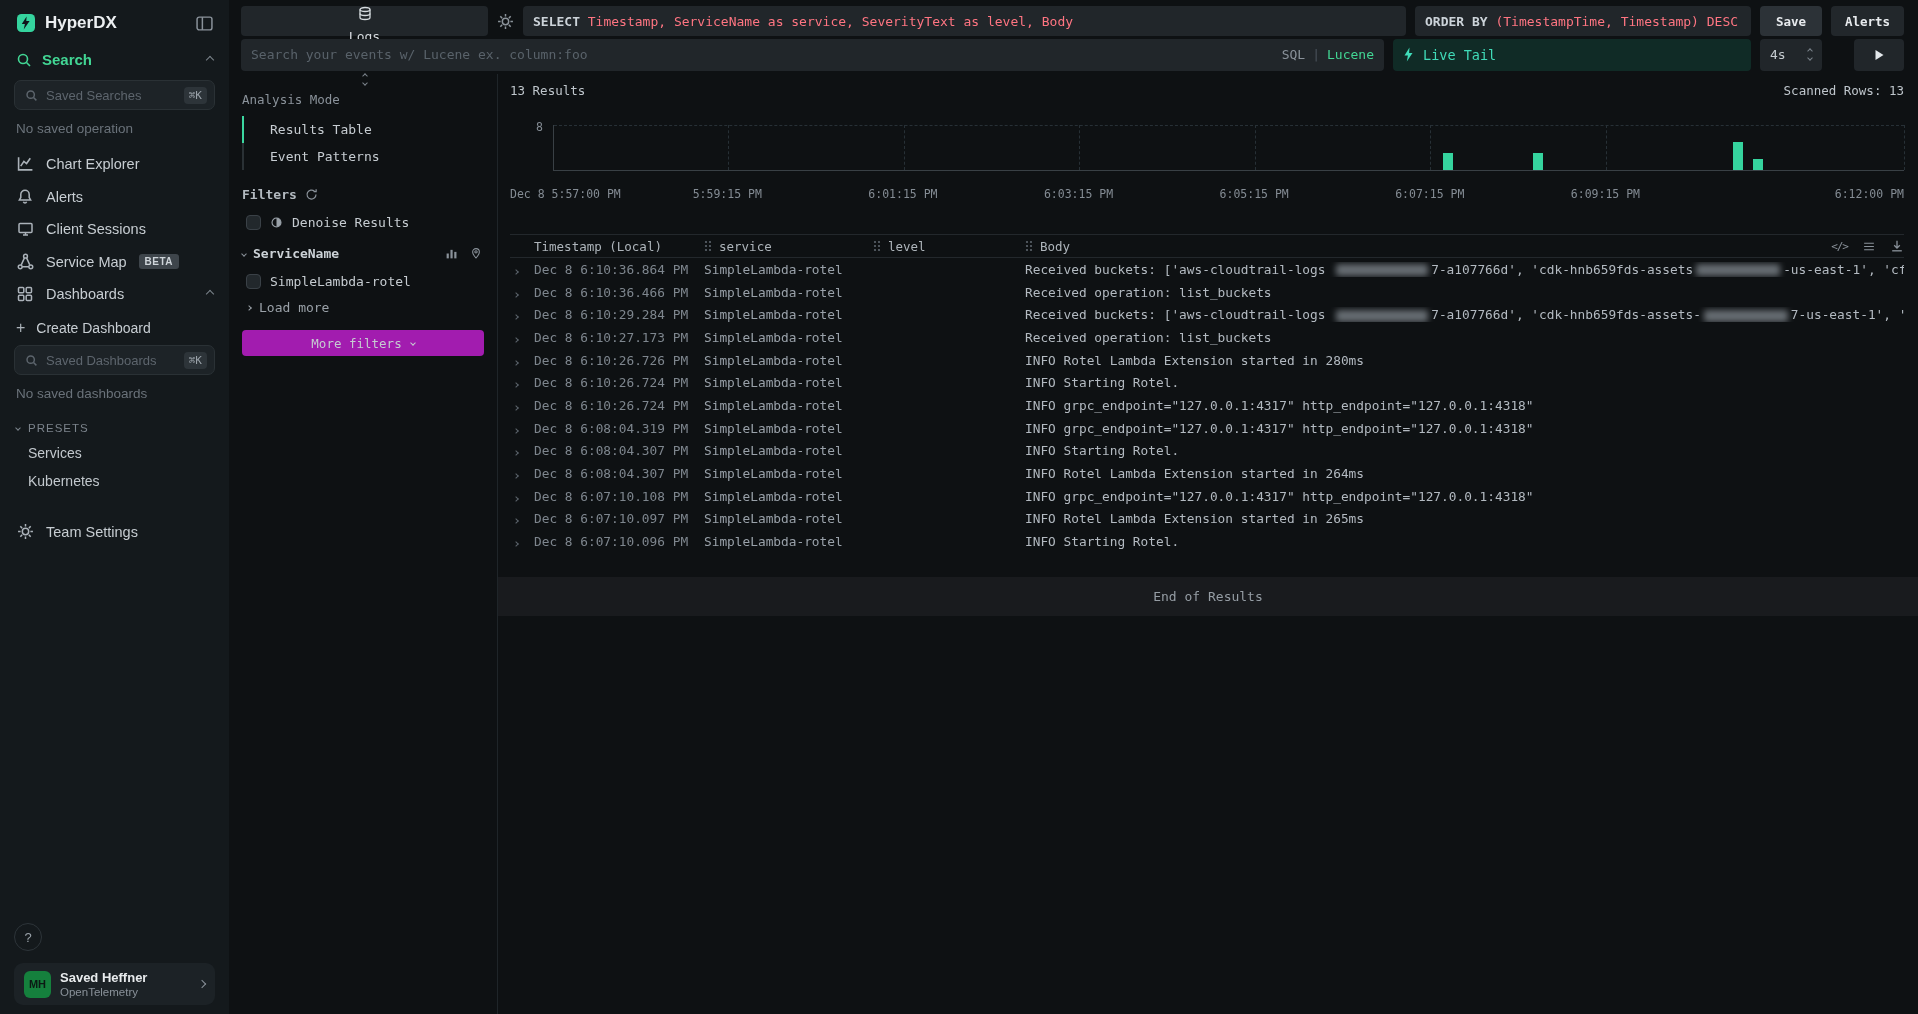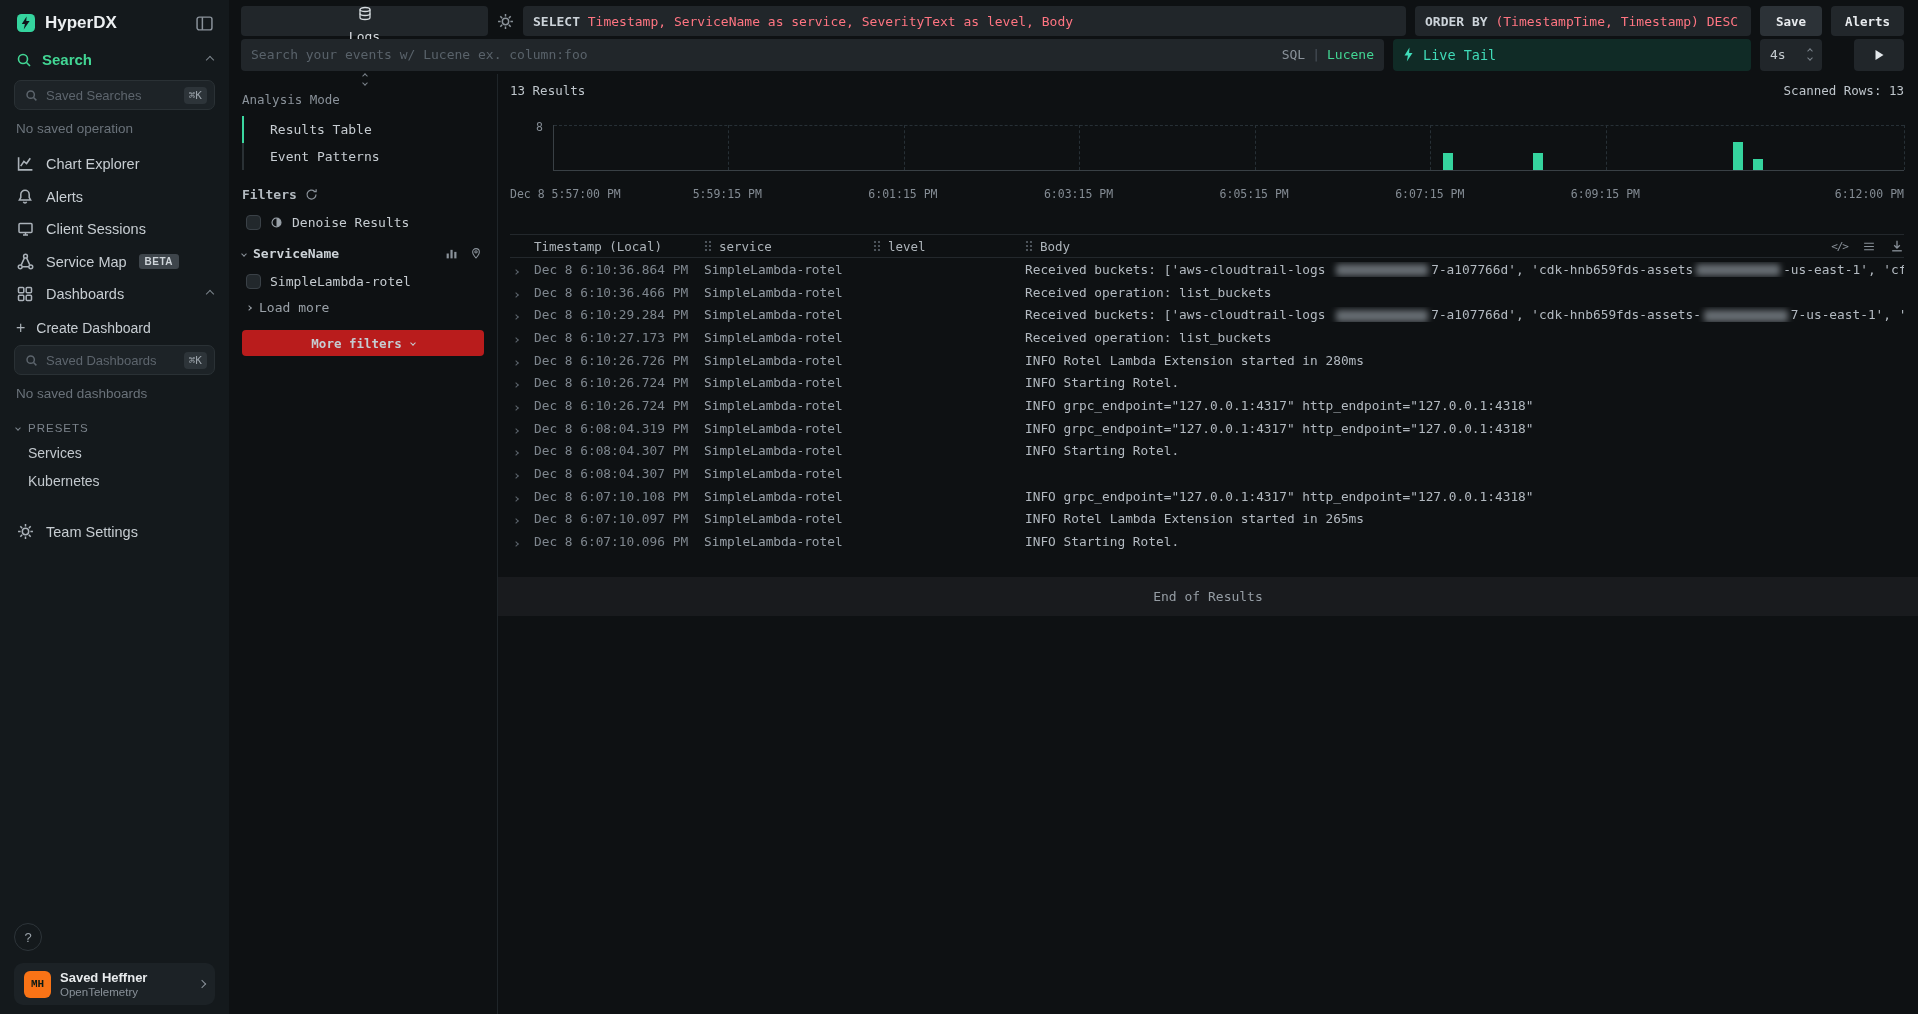--- a/index.html
+++ b/index.html
@@ -31,21 +31,21 @@
   .sb-item .chev { margin-left:auto; color:#7b838b; }
   .badge { background:#3e454b; color:#ced4d9; font-size:10px; font-weight:bold; border-radius:3px; padding:2px 6px; letter-spacing:.5px; }
   .sb-create { display:flex; gap:11px; align-items:center; padding:10px 16px 7px; font-size:14px; color:#c7cdd2; cursor:pointer; }
   .plus { font-size:16px; color:#abb2b9; line-height:1; }
   .presets-head { display:flex; gap:8px; align-items:center; padding:10px 16px 5px; font-size:11.5px; letter-spacing:1px; color:#7b838b; }
   .preset { padding:6px 16px 6px 28px; font-size:14px; color:#c2c8cd; cursor:pointer; }
   .team { margin-top:20px; }
   .sb-bottom { margin-top:auto; padding:0 14px 9px; }
   .help-btn { width:28px; height:28px; border-radius:50%; border:1px solid #2d3439; color:#9aa2a9; display:flex; align-items:center; justify-content:center; font-size:13px; margin-bottom:12px; cursor:pointer; }
   .user-card { background:#1c2226; border-radius:9px; display:flex; align-items:center; gap:9px; padding:7px 10px; cursor:pointer; }
-  .avatar { width:27px; height:27px; border-radius:6px; background:#f97316; color:#0c1a14; font-weight:bold; font-size:11px; display:flex; align-items:center; justify-content:center; flex:none;font-family:Liberation Mono, monospace; }
+  .avatar { width:27px; height:27px; border-radius:6px; background:#15803d; color:#0c1a14; font-weight:bold; font-size:11px; display:flex; align-items:center; justify-content:center; flex:none; }
   .user-name { font-size:13px; color:#e8ebed; font-weight:bold; }
   .user-org { font-size:11.5px; color:#8a929a; margin-top:1px; }
   .user-card .chev { margin-left:auto; color:#8a929a; }
 
   
   .main { flex:1; display:flex; flex-direction:column; min-width:0; }
   .topbar { padding:6px 14px 0 12px; }
   .tb-row1 { display:flex; align-items:center; gap:9px; height:30px; }
   .tb-row2 { display:flex; align-items:center; gap:9px; height:21px; margin-top:8px; }
   .field { background:#21262a; border-radius:4px; height:30px; display:flex; align-items:center; padding:0 10px; gap:8px; }
@@ -81,21 +81,21 @@
   .mode.active { border-left-color:#3bd7a0; }
   .fp-filters { display:flex; align-items:center; gap:8px; margin-top:17px; color:#b3bac0; font-weight:bold; font-size:13px; }
   .fp-filters .icon { color:#8a929a; }
   .cb { width:15px; height:15px; border:1px solid #3a4147; background:#22282c; border-radius:4px; display:inline-block; flex:none; cursor:pointer; }
   .fp-row { display:flex; align-items:center; gap:9px; margin-top:13px; padding-left:4px; color:#c6ccd1; font-size:13px; }
   .fp-row .icon { color:#9aa2a9; }
   .facet-head { display:flex; align-items:center; gap:7px; margin-top:16px; color:#ccd2d7; font-weight:bold; font-size:13px; }
   .facet-head .chev { color:#8a929a; }
   .facet-icons { margin-left:auto; display:flex; gap:12px; color:#8a929a; margin-right:2px; }
   .load-more { display:flex; align-items:center; gap:8px; margin-top:11px; padding-left:5px; color:#9aa1a8; font-size:13px; cursor:pointer; }
-  .more-filters { margin-top:15px; height:26px; background:#b91c1c; border-radius:4px; display:flex; align-items:center; justify-content:center; gap:9px; font-weight:bold; font-size:12.5px; color:#c6ccd1; cursor:pointer; }
+  .more-filters { margin-top:15px; height:26px; background:#a21caf; border-radius:4px; display:flex; align-items:center; justify-content:center; gap:9px; font-weight:normal; font-size:12.5px; color:#c6ccd1; cursor:pointer; }
 
   .results { flex:1; min-width:0; padding:9px 14px 0 12px; display:flex; flex-direction:column; }
   .res-head { display:flex; justify-content:space-between; font-size:12.5px; color:#bfc6cc; line-height:15px; }
 
   .chart { position:relative; margin-top:27px; }
   .ylab { position:absolute; left:26px; top:-5px; font-size:11.5px; color:#848c94; }
   .plot { position:relative; height:46px; margin-left:43px; border-left:1px solid #394045; border-bottom:1px solid #394045; }
   .plot::before { content:""; position:absolute; left:0; right:0; top:0; border-top:1px dashed #273036; }
   .gridline { position:absolute; top:0; bottom:0; width:0; border-left:1px dashed #273036; }
   .bar { position:absolute; bottom:0; width:10px; transform:translateX(-50%); background:#35d49e; }
@@ -555,20 +555,21 @@
     <span class="c-ts">Dec 8 6:08:04.307 PM</span>
     <span class="c-svc">SimpleLambda-rotel</span>
     <span class="c-lvl"></span>
     <span class="c-body"><span>INFO Starting Rotel.</span></span>
   </div>
             <div class="tgrid trow">
     <span class="chev-cell"><span class="chev right sm"></span></span>
     <span class="c-ts">Dec 8 6:08:04.307 PM</span>
     <span class="c-svc">SimpleLambda-rotel</span>
     <span class="c-lvl"></span>
+    <span class="c-body"><span>INFO Rotel Lambda Extension started in 264ms</span></span>
   </div>
             <div class="tgrid trow">
     <span class="chev-cell"><span class="chev right sm"></span></span>
     <span class="c-ts">Dec 8 6:07:10.108 PM</span>
     <span class="c-svc">SimpleLambda-rotel</span>
     <span class="c-lvl"></span>
     <span class="c-body"><span>INFO grpc_endpoint="127.0.0.1:4317" http_endpoint="127.0.0.1:4318"</span></span>
   </div>
             <div class="tgrid trow">
     <span class="chev-cell"><span class="chev right sm"></span></span>

